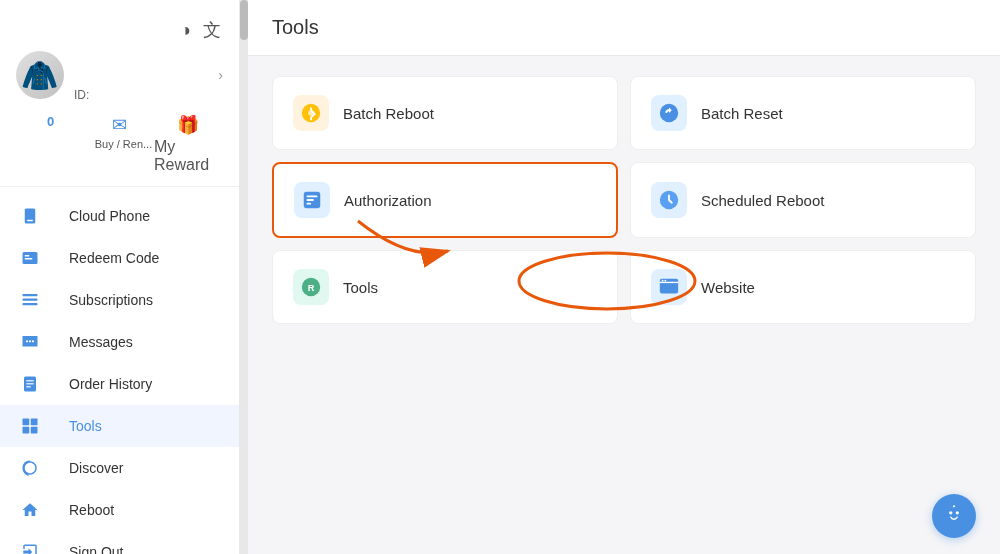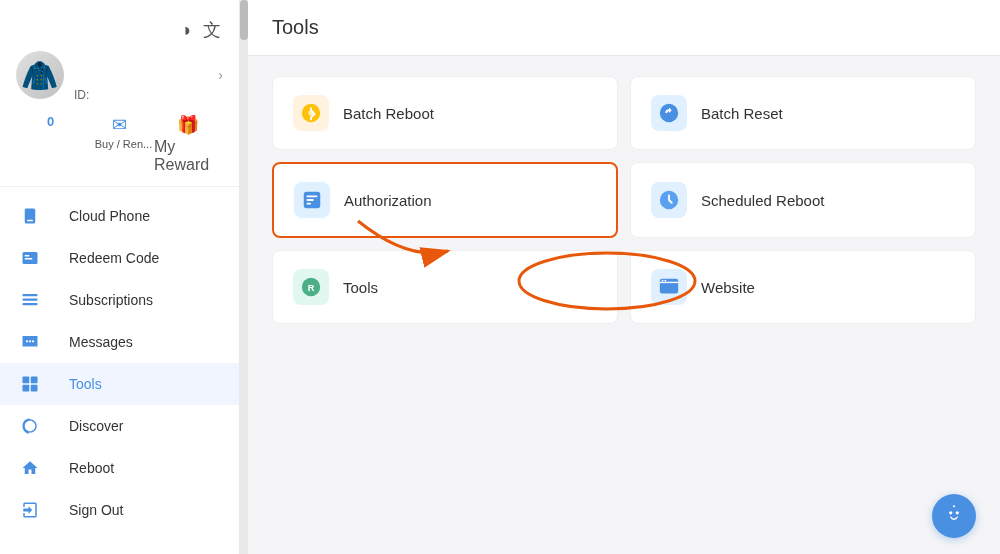--- a/index.html
+++ b/index.html
@@ -290,20 +290,31 @@
     <li class="nav-item">
       <span class="nav-icon">
         <svg width="18" height="18" viewBox="0 0 24 24" fill="#4a90e2">
             <path d="M2 4h20v14H2z" rx="2"></path>
             <circle cx="8" cy="11" r="1.5" fill="white"></circle>
             <circle cx="12" cy="11" r="1.5" fill="white"></circle>
             <circle cx="16" cy="11" r="1.5" fill="white"></circle>
           </svg>
       </span>
       <span>Messages</span>
+    </li>
+    <li class="nav-item">
+      <span class="nav-icon">
+        <svg width="18" height="18" viewBox="0 0 24 24" fill="#4a90e2">
+            <rect x="4" y="2" width="16" height="20" rx="2"></rect>
+            <rect x="7" y="7" width="10" height="1.5" fill="white"></rect>
+            <rect x="7" y="11" width="10" height="1.5" fill="white"></rect>
+            <rect x="7" y="15" width="6" height="1.5" fill="white"></rect>
+          </svg>
+      </span>
+      <span>Order History</span>
     </li>
     <li class="nav-item active">
       <span class="nav-icon">
         <svg width="18" height="18" viewBox="0 0 24 24" fill="#4a90e2">
             <rect x="2" y="2" width="9" height="9" rx="1"></rect>
             <rect x="13" y="2" width="9" height="9" rx="1"></rect>
             <rect x="2" y="13" width="9" height="9" rx="1"></rect>
             <rect x="13" y="13" width="9" height="9" rx="1"></rect>
           </svg>
       </span>

